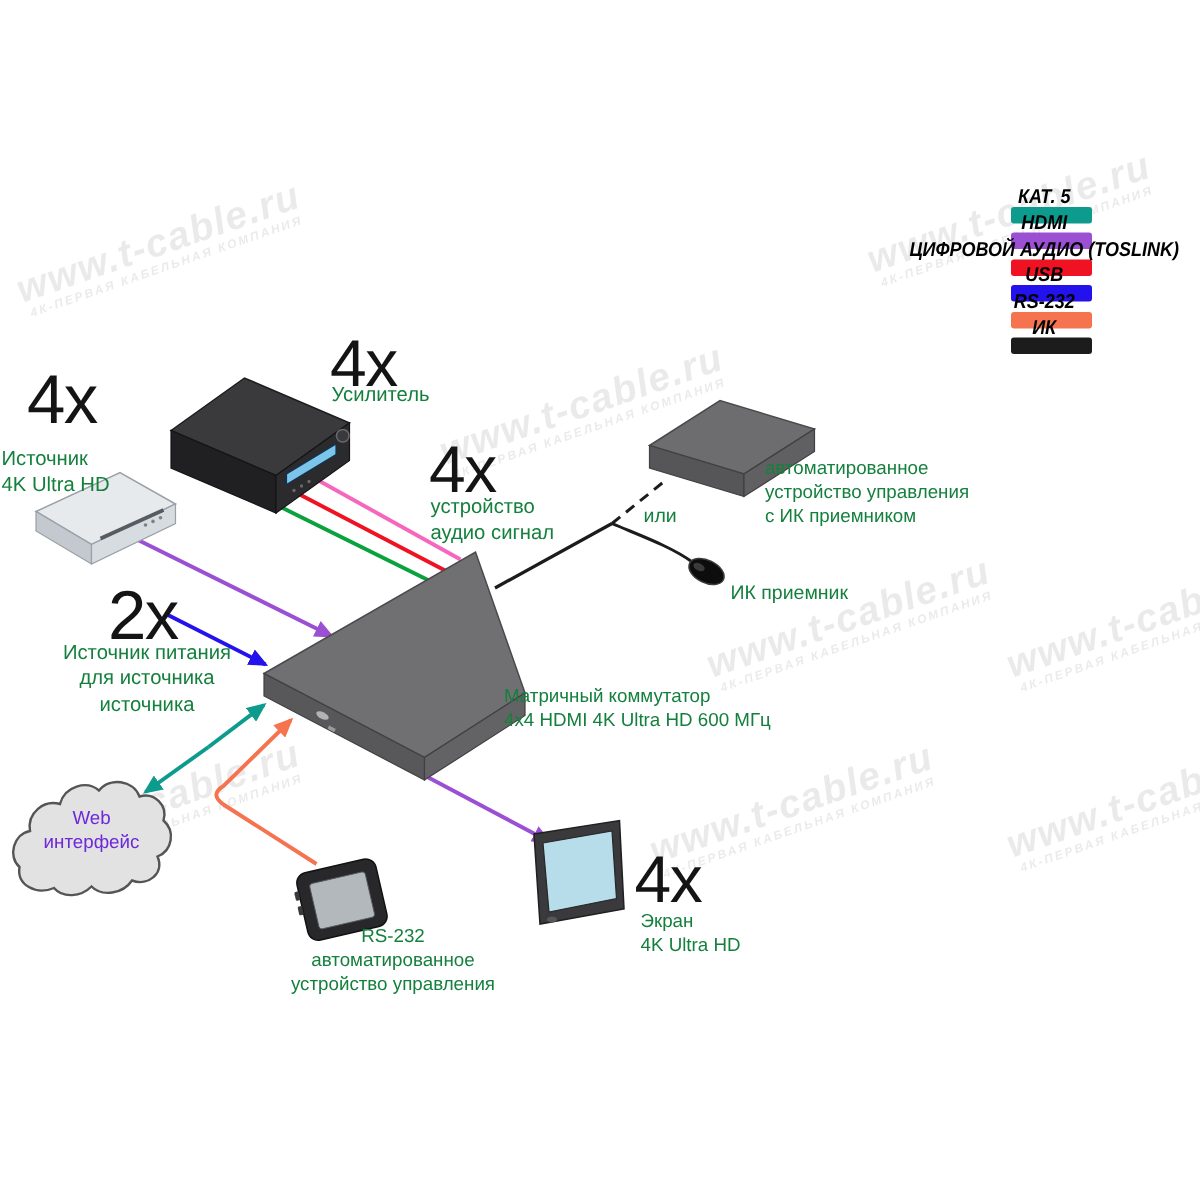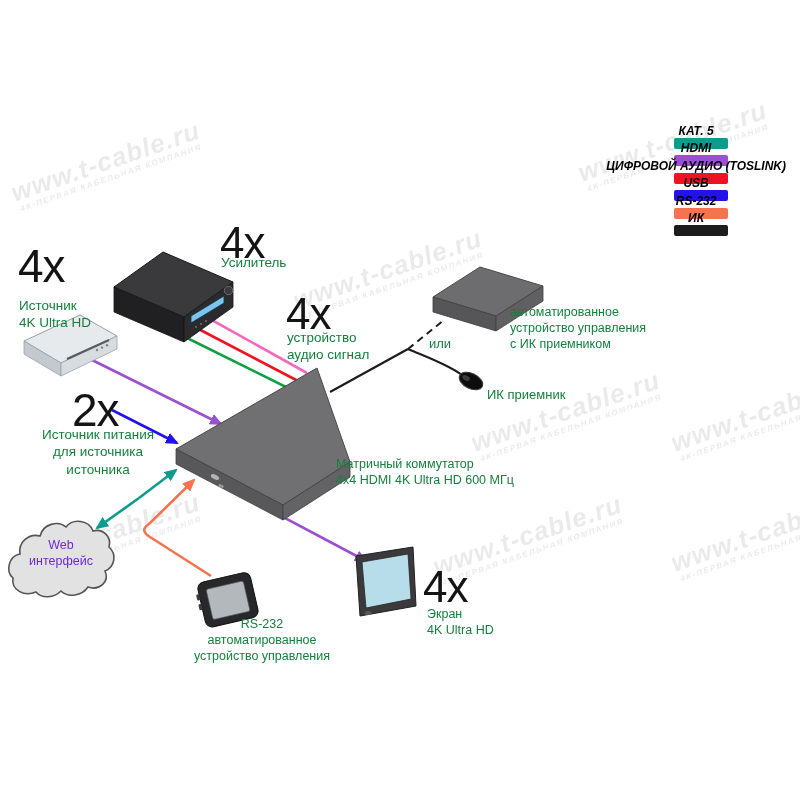--- a/index.html
+++ b/index.html
@@ -204,21 +204,21 @@
 
     <g>
       <path d="M 36 592 C 24 597 11 590 13 578 C 5 571 9 556 20 554 C 18 542 29 533 40 536
                C 43 524 58 520 66 527 C 73 518 89 520 93 531 C 103 528 112 537 109 547
                C 117 554 115 567 105 571 C 110 582 99 591 88 587 C 82 596 68 598 61 591
                C 54 598 42 599 36 592 Z" fill="#e2e2e2" stroke="#555555" stroke-width="1.6"></path>
     </g>
   </svg>
 
   <div class="big" style="left:18px;top:243px">4x</div>
-  <div class="lbl" style="left:19px;top:297px;font-size:13.5px">
+  <div class="lbl" style="left:1px;top:297px;font-size:13.5px">
     <span>Источник</span>
     <span>4K Ultra HD</span>
   </div>
 
   <div class="big" style="left:220px;top:221px;font-size:44px">4x</div>
   <div class="lbl" style="left:221px;top:254px;font-size:13.5px">Усилитель</div>
 
   <div class="big" style="left:286px;top:292px;font-size:44px">4x</div>
   <div class="lbl" style="left:287px;top:329px;font-size:13.5px">
     <span>устройство</span>

